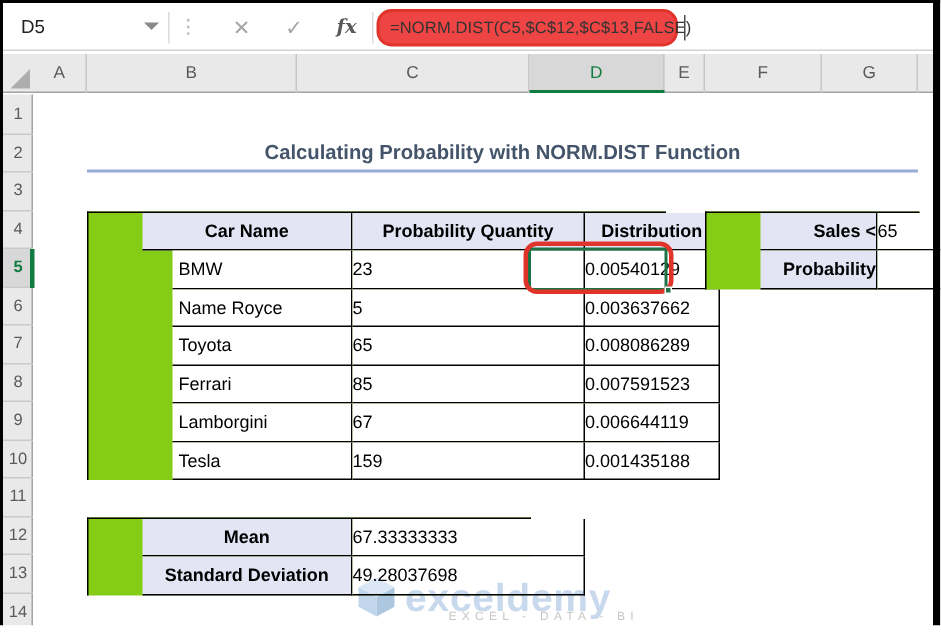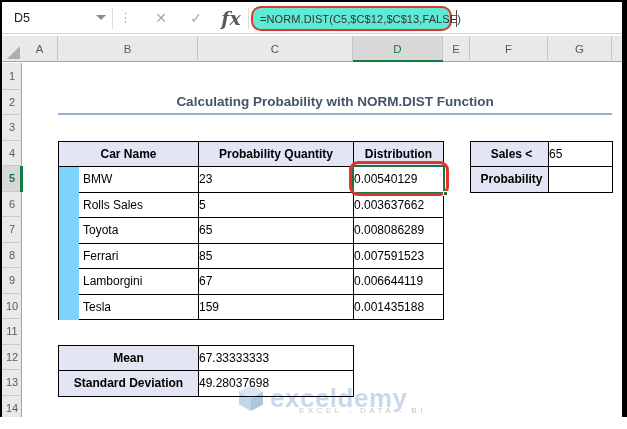--- a/index.html
+++ b/index.html
@@ -9,50 +9,50 @@
   
   .frame{background:#000;z-index:10;}
   
   .toolbar{left:2px;top:2px;width:620px;height:32px;background:#fff;border-bottom:1px solid #d2d2d2;}
   .namebox-text{left:12px;top:9px;font-size:12.5px;color:#222;}
   .nb-caret{left:94px;top:13px;width:0;height:0;border-left:5px solid transparent;
             border-right:5px solid transparent;border-top:5px solid #8a8a8a;}
   .nb-sep{left:110px;top:6px;width:1px;height:21px;background:#dcdcdc;}
   .dots{left:117px;top:7px;font-size:13px;color:#b3b3b3;line-height:18px;}
   .tb-btn{top:7px;height:20px;line-height:19px;text-align:center;width:22px;font-size:14px;color:#a6a6a6;}
-  .fxbtn{font-family:"DejaVu Serif",serif;font-style:italic;color:#595959;font-size:19px;font-weight:bold;}
+  .fxbtn{font-family:"DejaVu Serif",serif;font-style:italic;color:#595959;font-size:13px;font-weight:bold;}
   .fbar-sep{left:246px;top:6px;width:1px;height:21px;background:#dcdcdc;}
   .formula-box{left:249px;top:4px;width:201px;height:25px;border:2px solid #E0342B;border-radius:10px;
-               display:flex;align-items:center;padding-left:7px;background:#5eead4;}
+               display:flex;align-items:center;padding-left:7px;background:#ef4444;}
   .formula-text{font-size:11px;color:#333;white-space:nowrap;letter-spacing:0.1px;}
   .caret{left:454px;top:8px;width:1px;height:17px;background:#4a4a4a;}
   
   .colstrip{left:2px;top:36px;width:620px;height:26px;background:#E9E9E9;border-bottom:1px solid #A3A3A3;}
   .colcell{top:36px;height:26px;line-height:26px;text-align:center;font-size:11.5px;color:#5a5a5a;
            border-right:1px solid #C6C6C6;z-index:1;}
   .colsel{background:#D8D8D8;color:#107C41;}
   .colsel-bar{left:353px;top:60px;width:90px;height:2px;background:#107C41;z-index:2;}
   .corner-tri{left:7px;top:46px;width:0;height:0;border-left:13px solid transparent;
               border-bottom:13px solid #AEAEAE;z-index:1;}
   .rowstrip{left:2px;top:63px;width:20px;height:357px;background:#E9E9E9;border-right:1px solid #A3A3A3;}
   .rowcell{left:2px;width:20px;height:25.5px;line-height:25.5px;text-align:center;font-size:11px;
            color:#5a5a5a;border-bottom:1px solid #C9C9C9;z-index:1;}
   .rowsel{background:#D8D8D8;color:#107C41;font-weight:bold;}
   .rowsel-bar{left:20px;top:166px;width:3px;height:25.5px;background:#107C41;z-index:2;}
   
   .sheet-title{left:58px;top:90px;width:554px;height:23px;line-height:23px;text-align:center;
                font-weight:bold;font-size:13.5px;color:#44546A;z-index:2;}
   .title-rule{left:58px;top:112.5px;width:554px;height:2.5px;background:#97ACD6;z-index:2;}
-  .xtable{display:grid;border-top:1px solid #000;border-left:1px solid #000;z-index:2;background:#7dd3fc;}
+  .xtable{display:grid;border-top:1px solid #000;border-left:1px solid #000;z-index:2;background:#84cc16;padding-left:36px;}
   .c{box-sizing:border-box;height:25.5px;line-height:24.5px;font-size:12px;color:#000;background:#fff;
      border-right:1px solid #000;border-bottom:1px solid #000;overflow:hidden;white-space:nowrap;}
   .hdr{background:#E3E5F5;font-weight:bold;text-align:center;}
   .txt{text-align:left;padding-left:4px;margin-left:20px;}
   .num{padding-right:5px;}
-  .lbl{background:#E3E5F5;font-weight:bold;text-align:center;padding-left:4px;}
+  .lbl{background:#E3E5F5;font-weight:bold;text-align:right;padding-left:4px;}
   
   .sel-green{left:352px;top:164.5px;width:93px;height:29px;border:2px solid #1F7244;z-index:3;}
   .sel-handle{left:443px;top:191px;width:5px;height:5px;background:#1F7244;border:1px solid #fff;z-index:5;}
   .red-annot{left:348.5px;top:161px;width:100px;height:35px;border:3px solid #E0342B;border-radius:9px;z-index:4;}
   
   .wm{left:236px;top:381px;width:210px;height:34px;z-index:6;mix-blend-mode:multiply;opacity:0.95;
       display:flex;align-items:center;pointer-events:none;}
   .wm-brand{font-size:26px;font-weight:600;color:#C6D7EC;letter-spacing:0.5px;line-height:26px;margin-left:4px;}
   .wm-tag{position:absolute;left:63px;top:25px;font-size:8px;font-weight:normal;
           letter-spacing:3.5px;color:#C4C4C4;}
@@ -113,21 +113,21 @@
   <div class="abs sheet-title">Calculating Probability with NORM.DIST Function</div>
   <div class="abs title-rule"></div>
 
   <div class="abs xtable" style="left:58px;top:140.5px;width:386px;grid-template-columns:140px 155px 90px;">
     <div class="c hdr">Car Name</div>
     <div class="c hdr">Probability Quantity</div>
     <div class="c hdr">Distribution</div>
     <div class="c txt">BMW</div>
     <div class="c num">23</div>
     <div class="c num">0.00540129</div>
-    <div class="c txt">Rolls Sales</div>
+    <div class="c txt">Name Royce</div>
     <div class="c num">5</div>
     <div class="c num">0.003637662</div>
     <div class="c txt">Toyota</div>
     <div class="c num">65</div>
     <div class="c num">0.008086289</div>
     <div class="c txt">Ferrari</div>
     <div class="c num">85</div>
     <div class="c num">0.007591523</div>
     <div class="c txt">Lamborgini</div>
     <div class="c num">67</div>

